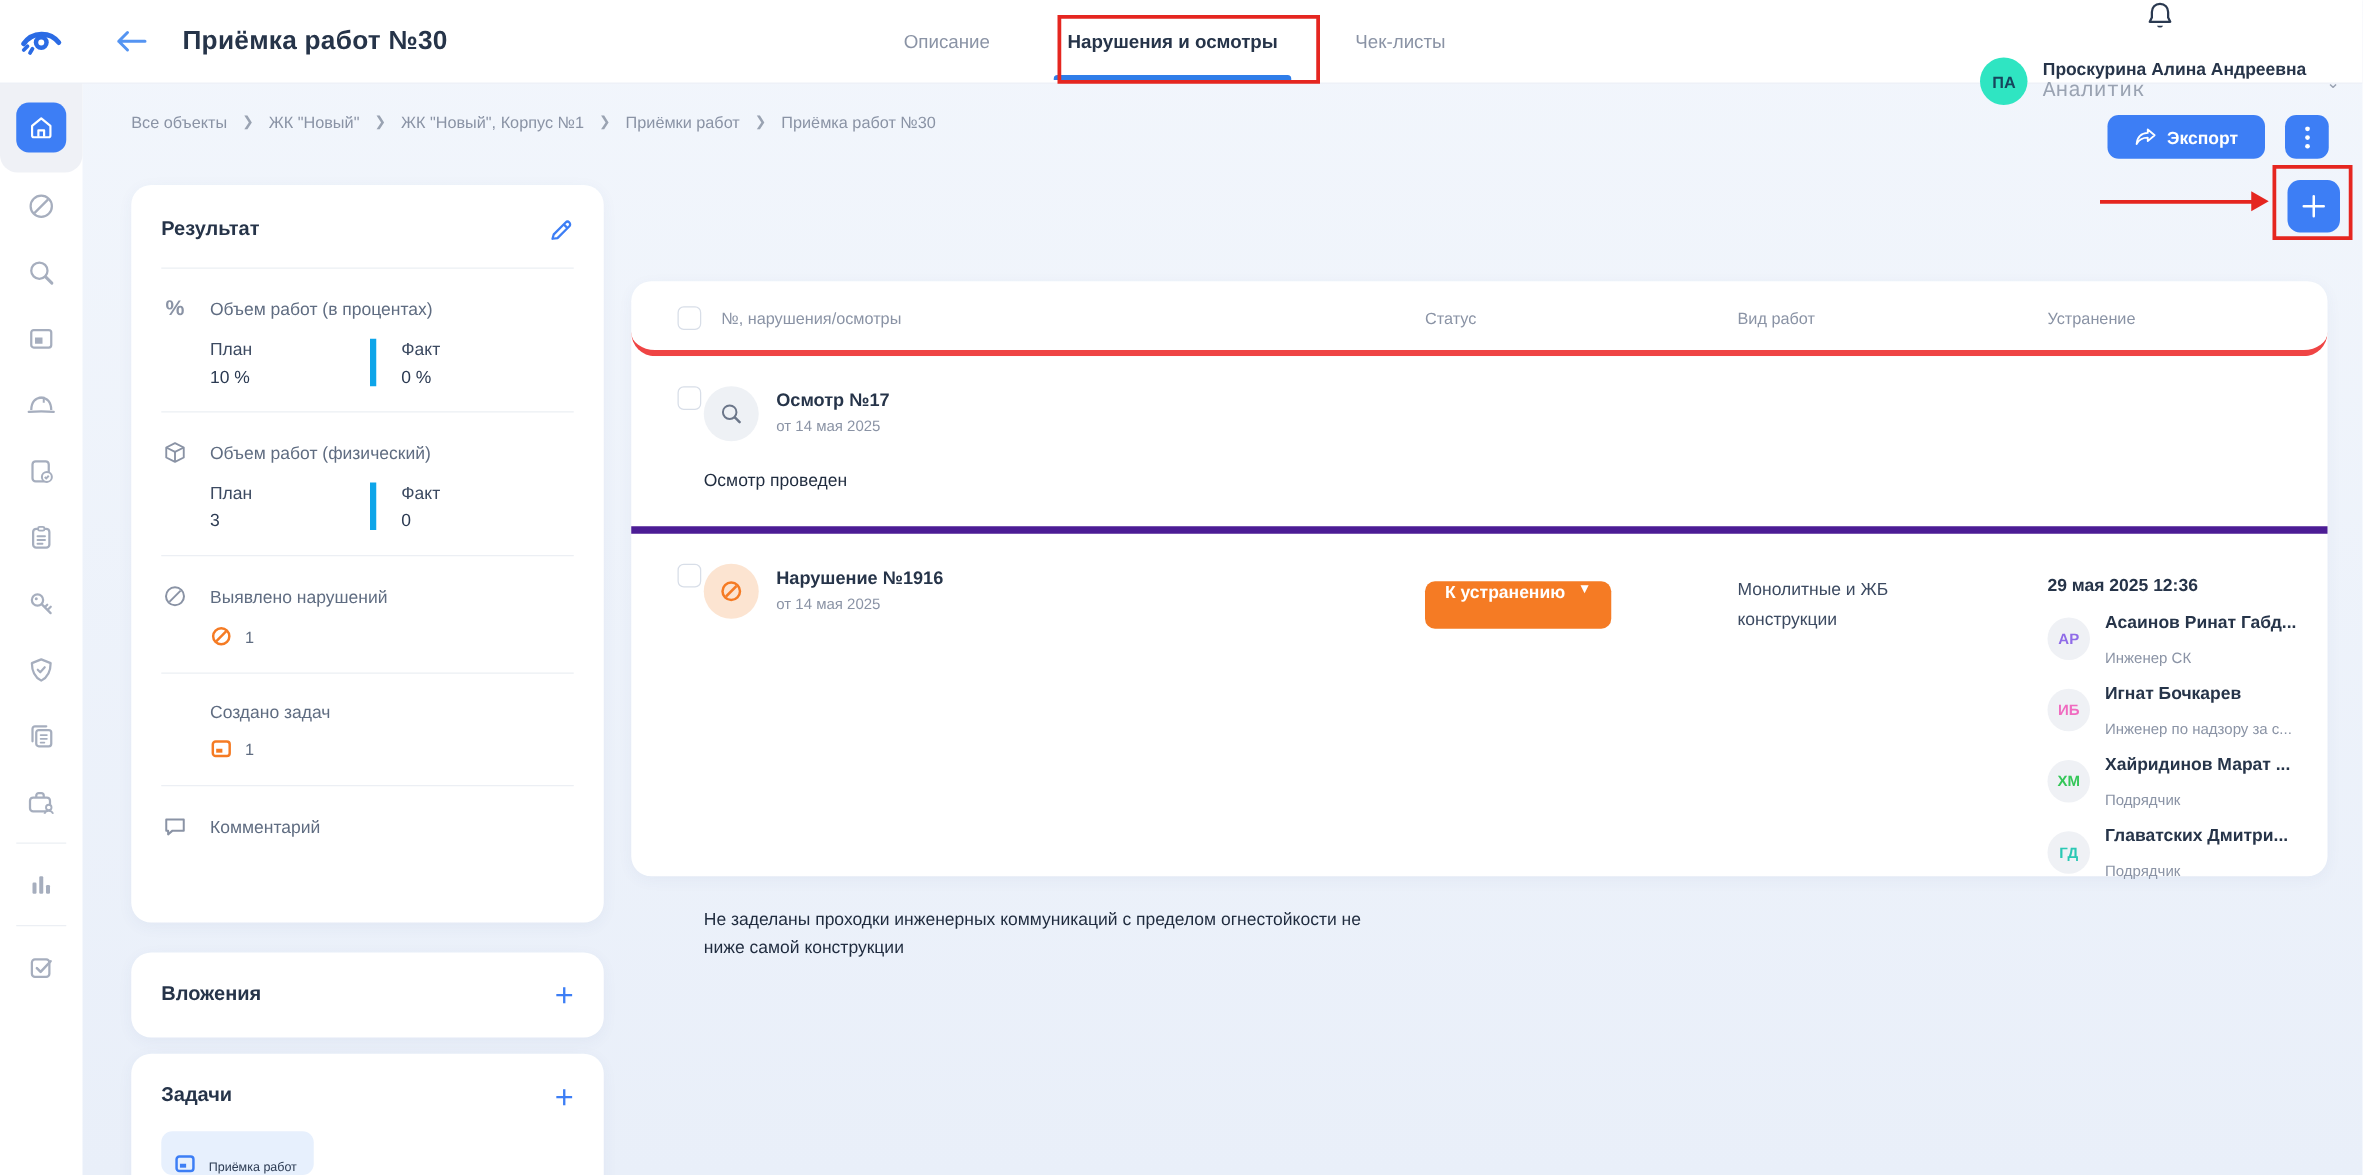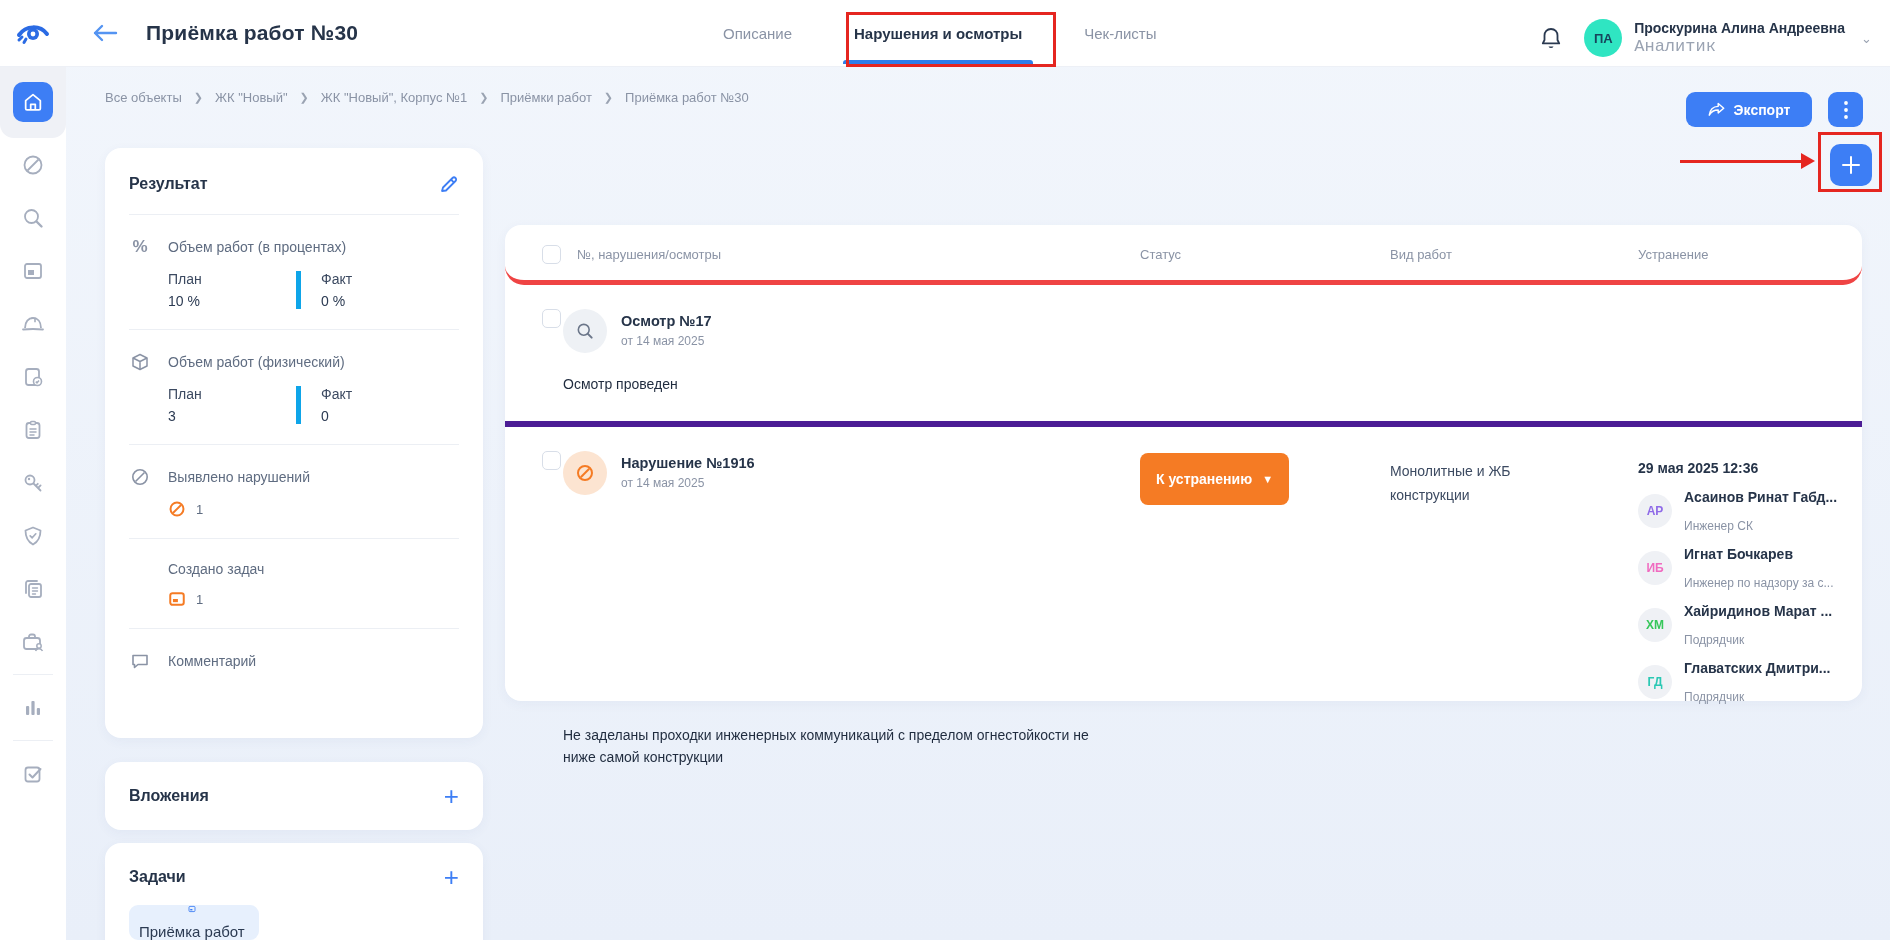--- a/index.html
+++ b/index.html
@@ -20,21 +20,21 @@
   .logo { width:66px; display:flex; justify-content:center; align-items:center; }
   .back-arrow { margin-left:26px; cursor:pointer; }
   .page-title { margin-left:28px; font-size:21px; font-weight:bold; color:#263449; letter-spacing:.2px; }
   .tabs { position:absolute; left:716px; top:0; height:66px; display:flex; gap:48px; align-items:center; }
   .tab { position:relative; height:61px; display:flex; align-items:center; font-size:15px; color:#8A93A5; cursor:pointer; padding:12px 7px; }
   .tab.active { color:#263449; font-weight:bold; }
   .tab.active::after {
     content:""; position:absolute; left:-4px; right:-4px; bottom:0; height:4px;
     background:#2F7DE9; border-radius:3px 3px 0 0;
   }
-  .header-right { position:absolute; right:18px; top:0; height:76px; display:flex; align-items:center; gap:22px; }
+  .header-right { position:absolute; right:18px; top:0; height:76px; display:flex; align-items:center; gap:22px;flex-direction:column; }
   .bell { cursor:pointer; display:flex; }
   .user-block { display:flex; align-items:center; gap:12px; cursor:pointer; }
   .avatar {
     width:38px; height:38px; border-radius:50%; background:#2FE5C2;
     display:flex; align-items:center; justify-content:center;
     font-size:13px; font-weight:bold; color:#17445C;
   }
   .user-name { font-size:14px; font-weight:bold; color:#263449; line-height:17px; }
   .user-role { font-size:17px; color:#9AA3B2;font-family:Liberation Mono, monospace; }
   .chev { color:#9AA3B2; font-size:13px; margin-left:4px; }
@@ -89,23 +89,23 @@
   .planfact { display:flex; margin:14px 0 0 39px; }
   .pf-col { width:128px; }
   .pf-col.fact { padding-left:20px; border-left:5px solid #0ea5e9; }
   .pf-cap { font-size:14px; color:#3C4A61; }
   .pf-val { font-size:14px; color:#2B3A52; margin-top:6px; }
   .count-row { display:flex; align-items:center; gap:10px; margin:13px 0 0 39px; font-size:13px; color:#5F6C81; }
   .sect-pad-btm { padding-bottom:20px; }
   .card-attach { left:39px; top:696px; width:378px; height:68px; padding:24px 24px; }
   .card-tasks { left:39px; top:777px; width:378px; height:140px; padding:24px 24px; }
   .chip {
-    margin-top:18px; display:inline-flex; align-items:center; gap:10px;
+    margin-top:18px; display:inline-flex; align-items:flex-end; gap:10px;
     background:#E7F0FD; border-radius:9px; height:35px; padding:0 14px 0 10px;
-    font-size:15px; color:#2B3A52; cursor:pointer;flex-direction:column;
+    font-size:10px; color:#2B3A52; cursor:pointer;
   }
   
   .card-table { left:439px; top:159px; width:1357px; height:476px; }
   .t-grid { display:grid; grid-template-columns:56px 1fr 250px 248px 224px; }
   .t-head { padding:20px 0 16px; border-bottom:5px solid #ef4444;border-radius:19px; }
   .t-head .t-col { font-size:13px; color:#8A93A5; display:flex; align-items:center; }
   .cb-cell { display:flex; justify-content:flex-end; padding-right:0; }
   .checkbox {
     width:19px; height:19px; border:1.5px solid #D8DEE8; border-radius:5px; background:#fff; cursor:pointer;
   }
@@ -113,23 +113,23 @@
   .t-row + .t-row { border-top:6px solid #4c1d95; }
   .row-top { padding-top:24px; }
   .row-avatar { width:44px; height:44px; border-radius:50%; display:flex; align-items:center; justify-content:center; }
   .av-gray { background:#EEF1F5; color:#6B7689; }
   .av-orange { background:#FCE4D1; color:#F57B24; }
   .row-main { display:flex; gap:14px; padding-left:2px; }
   .row-title { font-size:14.5px; font-weight:bold; color:#263449; margin-top:4px; cursor:pointer; }
   .row-date { font-size:12px; color:#8A93A5; margin-top:5px; }
   .row-desc { font-size:14px; color:#1F2B3E; line-height:22px; padding:20px 40px 26px 2px; }
   .status-btn {
-    margin-top:2px; background:#F57B24; color:#fff; border:none; border-radius:8px;
-    height:52px; padding:0 16px; font-size:14px; font-weight:bold; font-family:inherit;
-    display:inline-flex; align-items:center; gap:10px; cursor:pointer;
+    margin-top:14px; background:#F57B24; color:#fff; border:none; border-radius:8px;
+    height:38px; padding:0 16px; font-size:14px; font-weight:bold; font-family:inherit;
+    display:inline-flex; align-items:flex-start; gap:10px; cursor:pointer;
   }
   .status-btn .sb-chev { font-size:11px; }
   .work-type { font-size:14px; color:#3C4A61; line-height:24px; padding-top:8px; max-width:170px; }
   .res-date { font-size:14px; font-weight:bold; color:#263449; padding-top:9px; }
   .person { display:flex; align-items:center; gap:12px; margin-top:13px; }
   .p-avatar {
     width:34px; height:34px; border-radius:50%; background:#EFF1F5; flex:0 0 auto;
     display:flex; align-items:center; justify-content:center; font-size:12px; font-weight:bold;
   }
   .p-name { font-size:14px; font-weight:bold; color:#263449; white-space:nowrap; }

